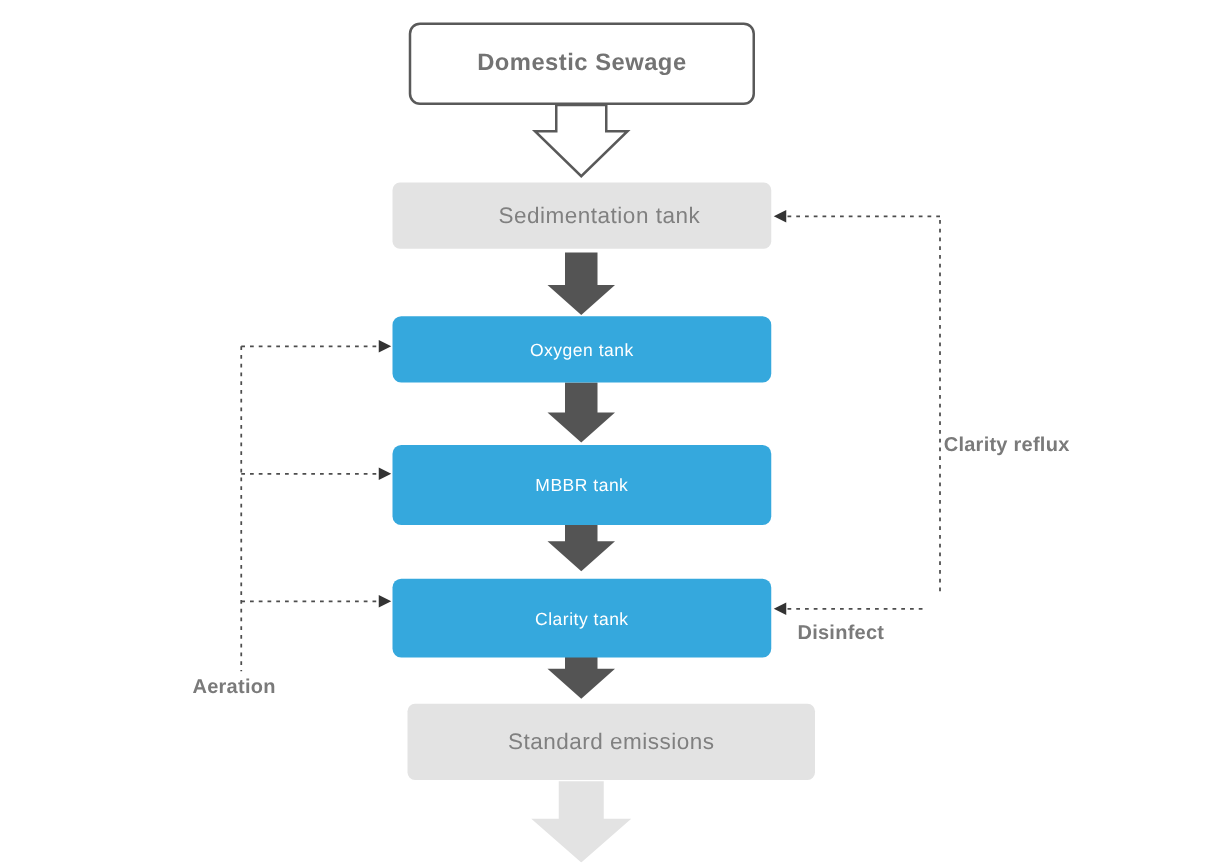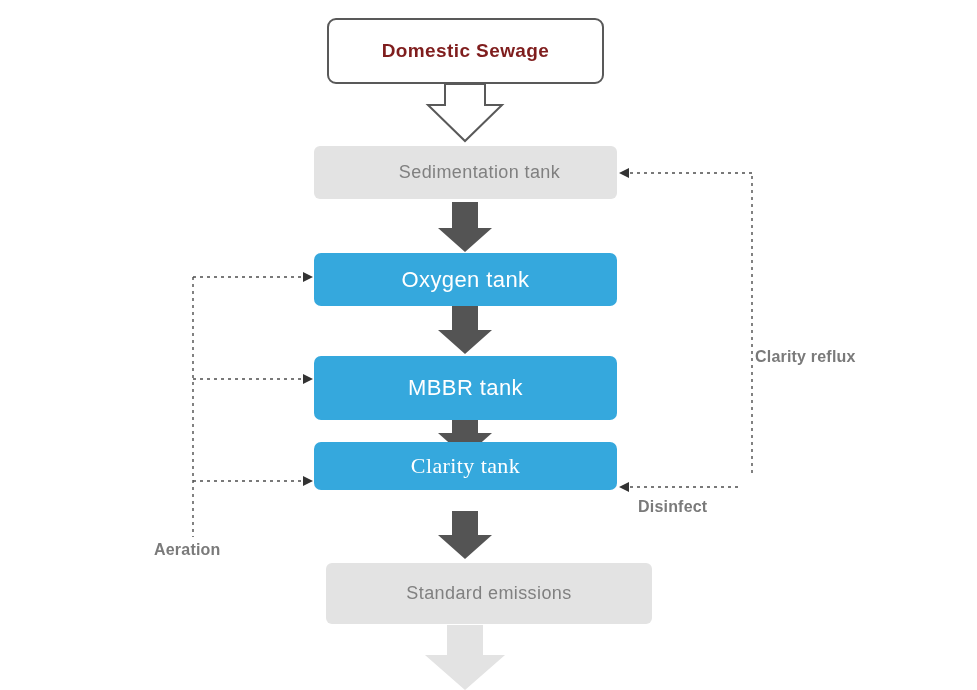--- a/index.html
+++ b/index.html
@@ -27,36 +27,36 @@
     display: flex;
     align-items: center;
     justify-content: center;
     text-align: center;
     letter-spacing: 0.4px;
   }
   .node-outline {
     background: #ffffff;
     border: 2px solid #595959;
     border-radius: 9px;
-    color: #7f1d1d;
+    color: #737373;
     font-weight: bold;
     font-size: 19px;
   }
   .node-gray {
     background: #e3e3e3;
     border-radius: 6px;
     color: #808080;
     font-size: 18px;
     font-weight: normal;
   }
   .node-blue {
     background: #35a8dd;
     border-radius: 7px;
     color: #ffffff;
-    font-size: 22px;
+    font-size: 14px;
     font-weight: normal;
   }
   .edge-label {
     position: absolute;
     color: #7a7a7a;
     font-size: 16px;
     font-weight: bold;
     letter-spacing: 0.2px;
     white-space: nowrap;
   }
@@ -106,21 +106,21 @@
 </div>
 
 <div class="node node-blue" style="left:314px; top:253px; width:303px; height:53px;">
   <span>Oxygen tank</span>
 </div>
 
 <div class="node node-blue" style="left:314px; top:356px; width:303px; height:64px;">
   <span>MBBR tank</span>
 </div>
 
-<div class="node node-blue" style="left:314px; top:442px; width:303px; height:48px;font-family:Liberation Serif, serif;">
+<div class="node node-blue" style="left:314px; top:463px; width:303px; height:63px;">
   <span>Clarity tank</span>
 </div>
 
 <div class="node node-gray" style="left:326px; top:563px; width:326px; height:61px;">
   <span>Standard emissions</span>
 </div>
 
 <div class="edge-label" style="left:755px; top:348px;">Clarity reflux</div>
 
 <div class="edge-label" style="left:154px; top:541px;">Aeration</div>

